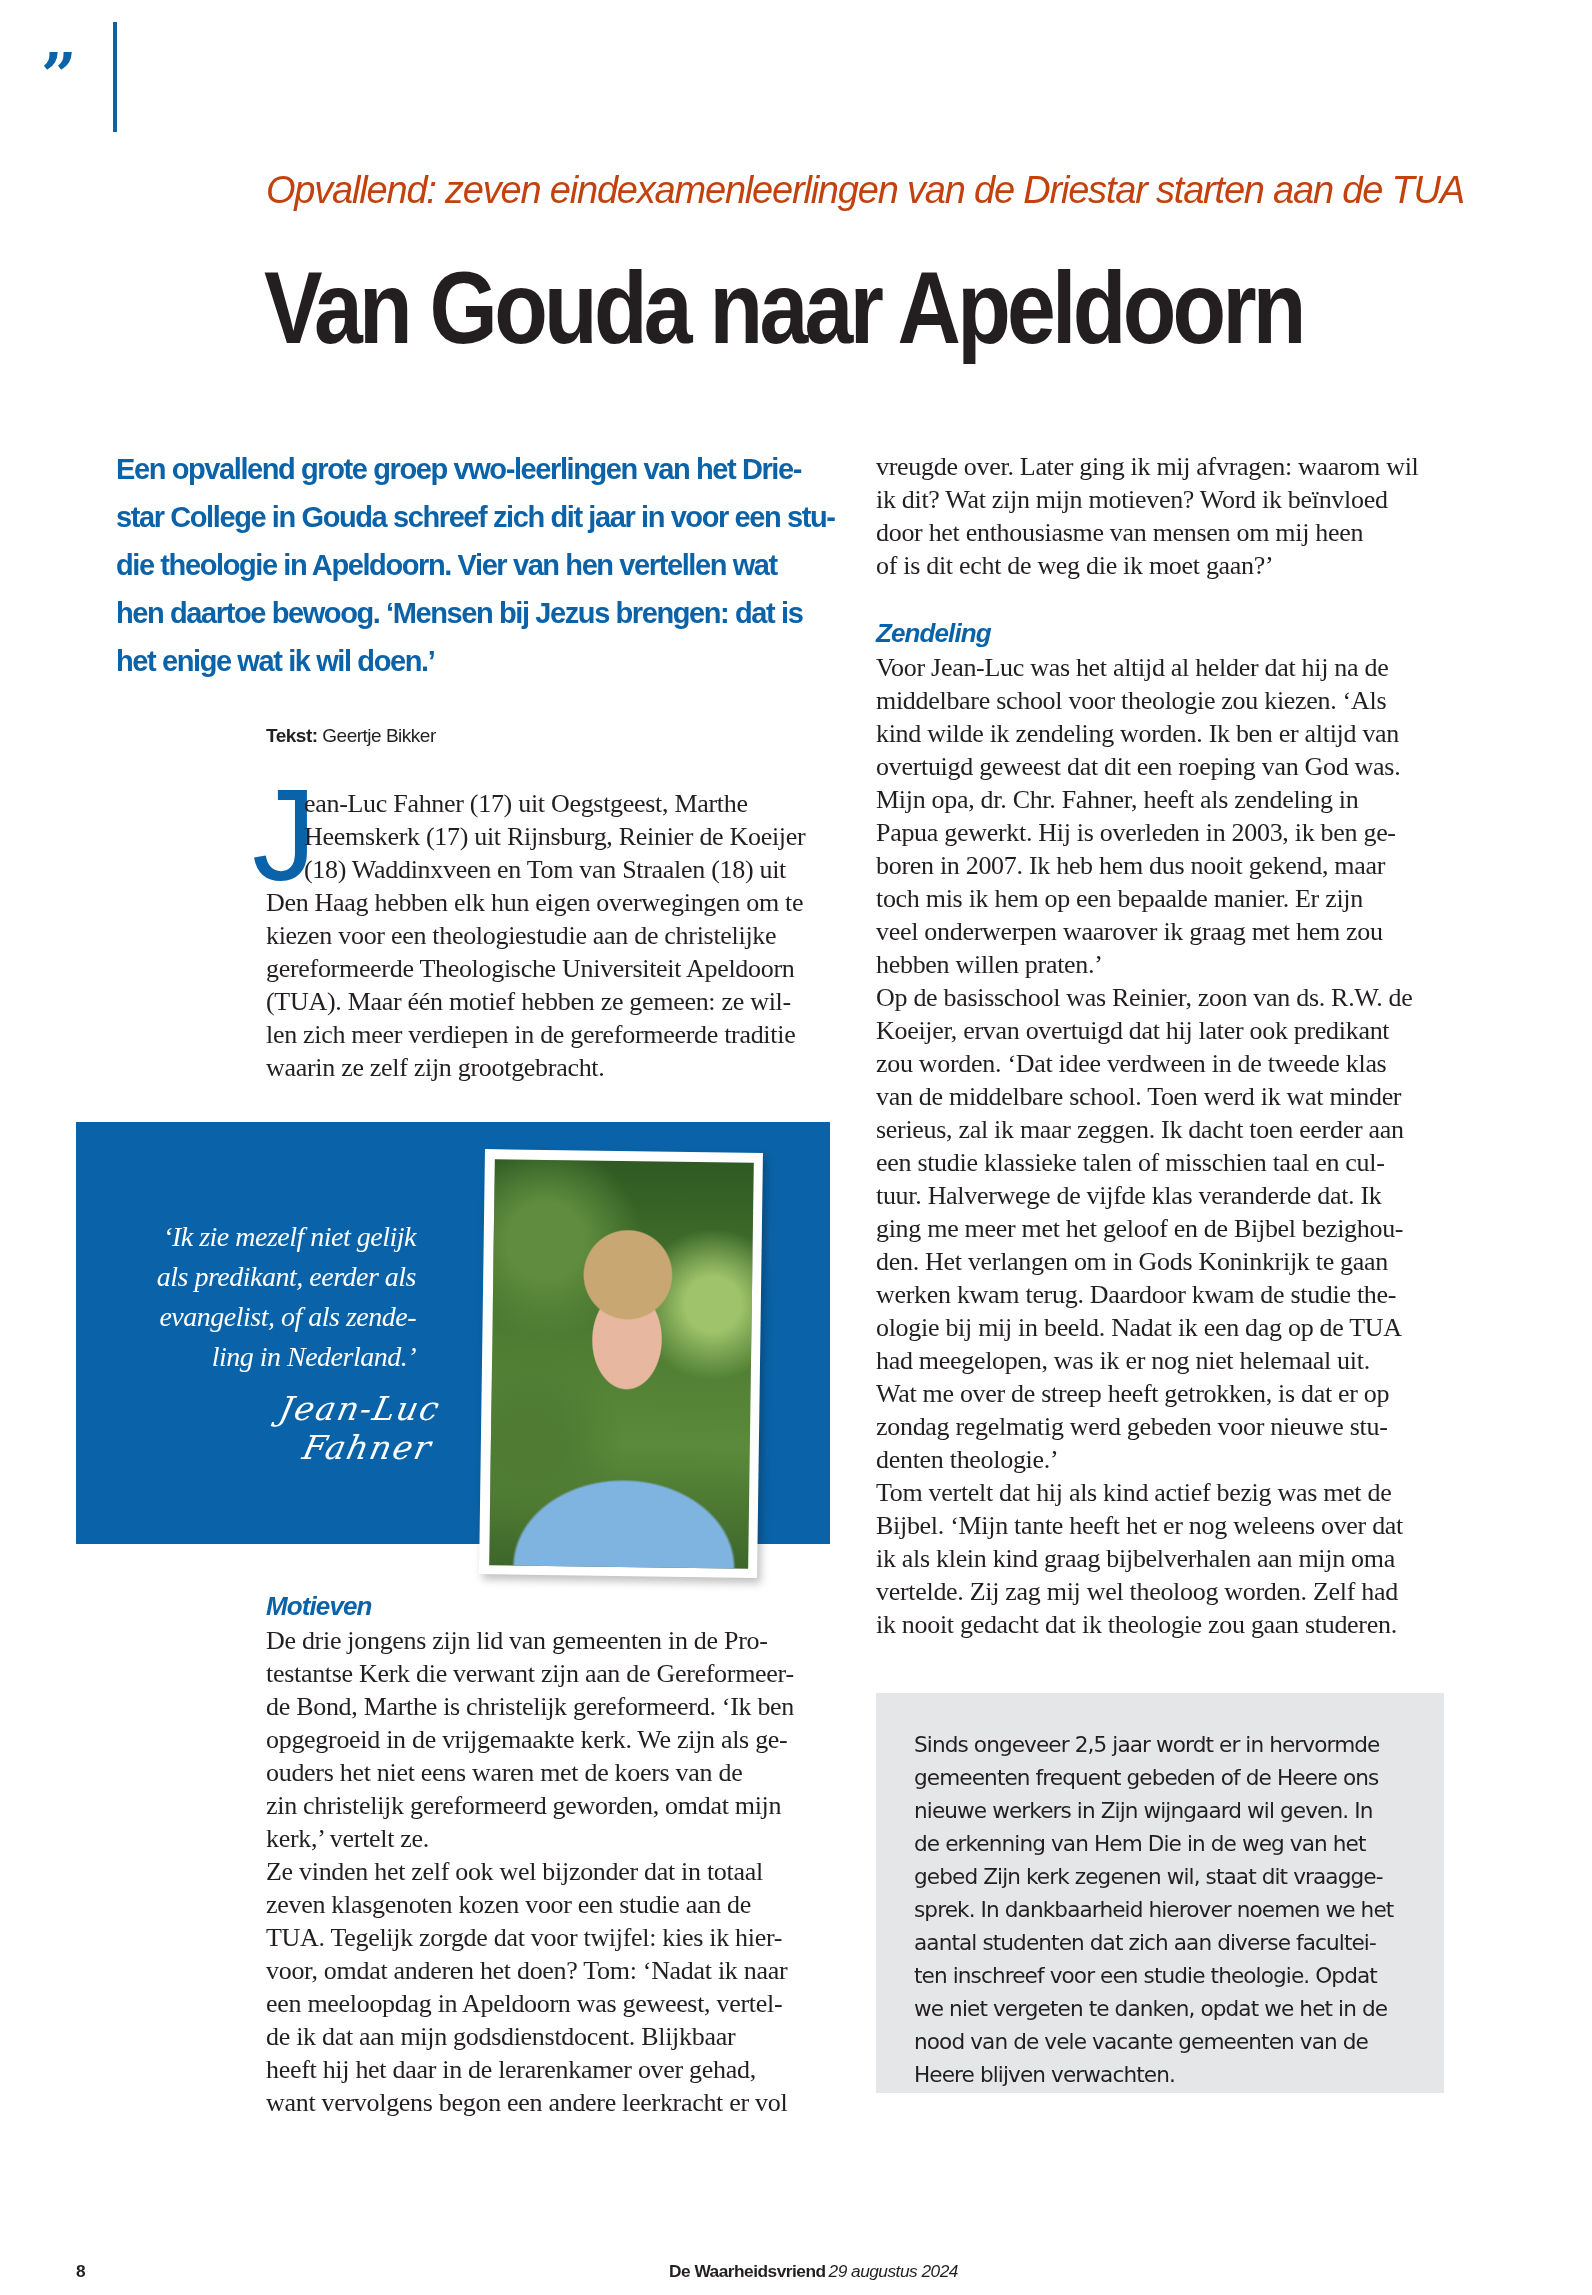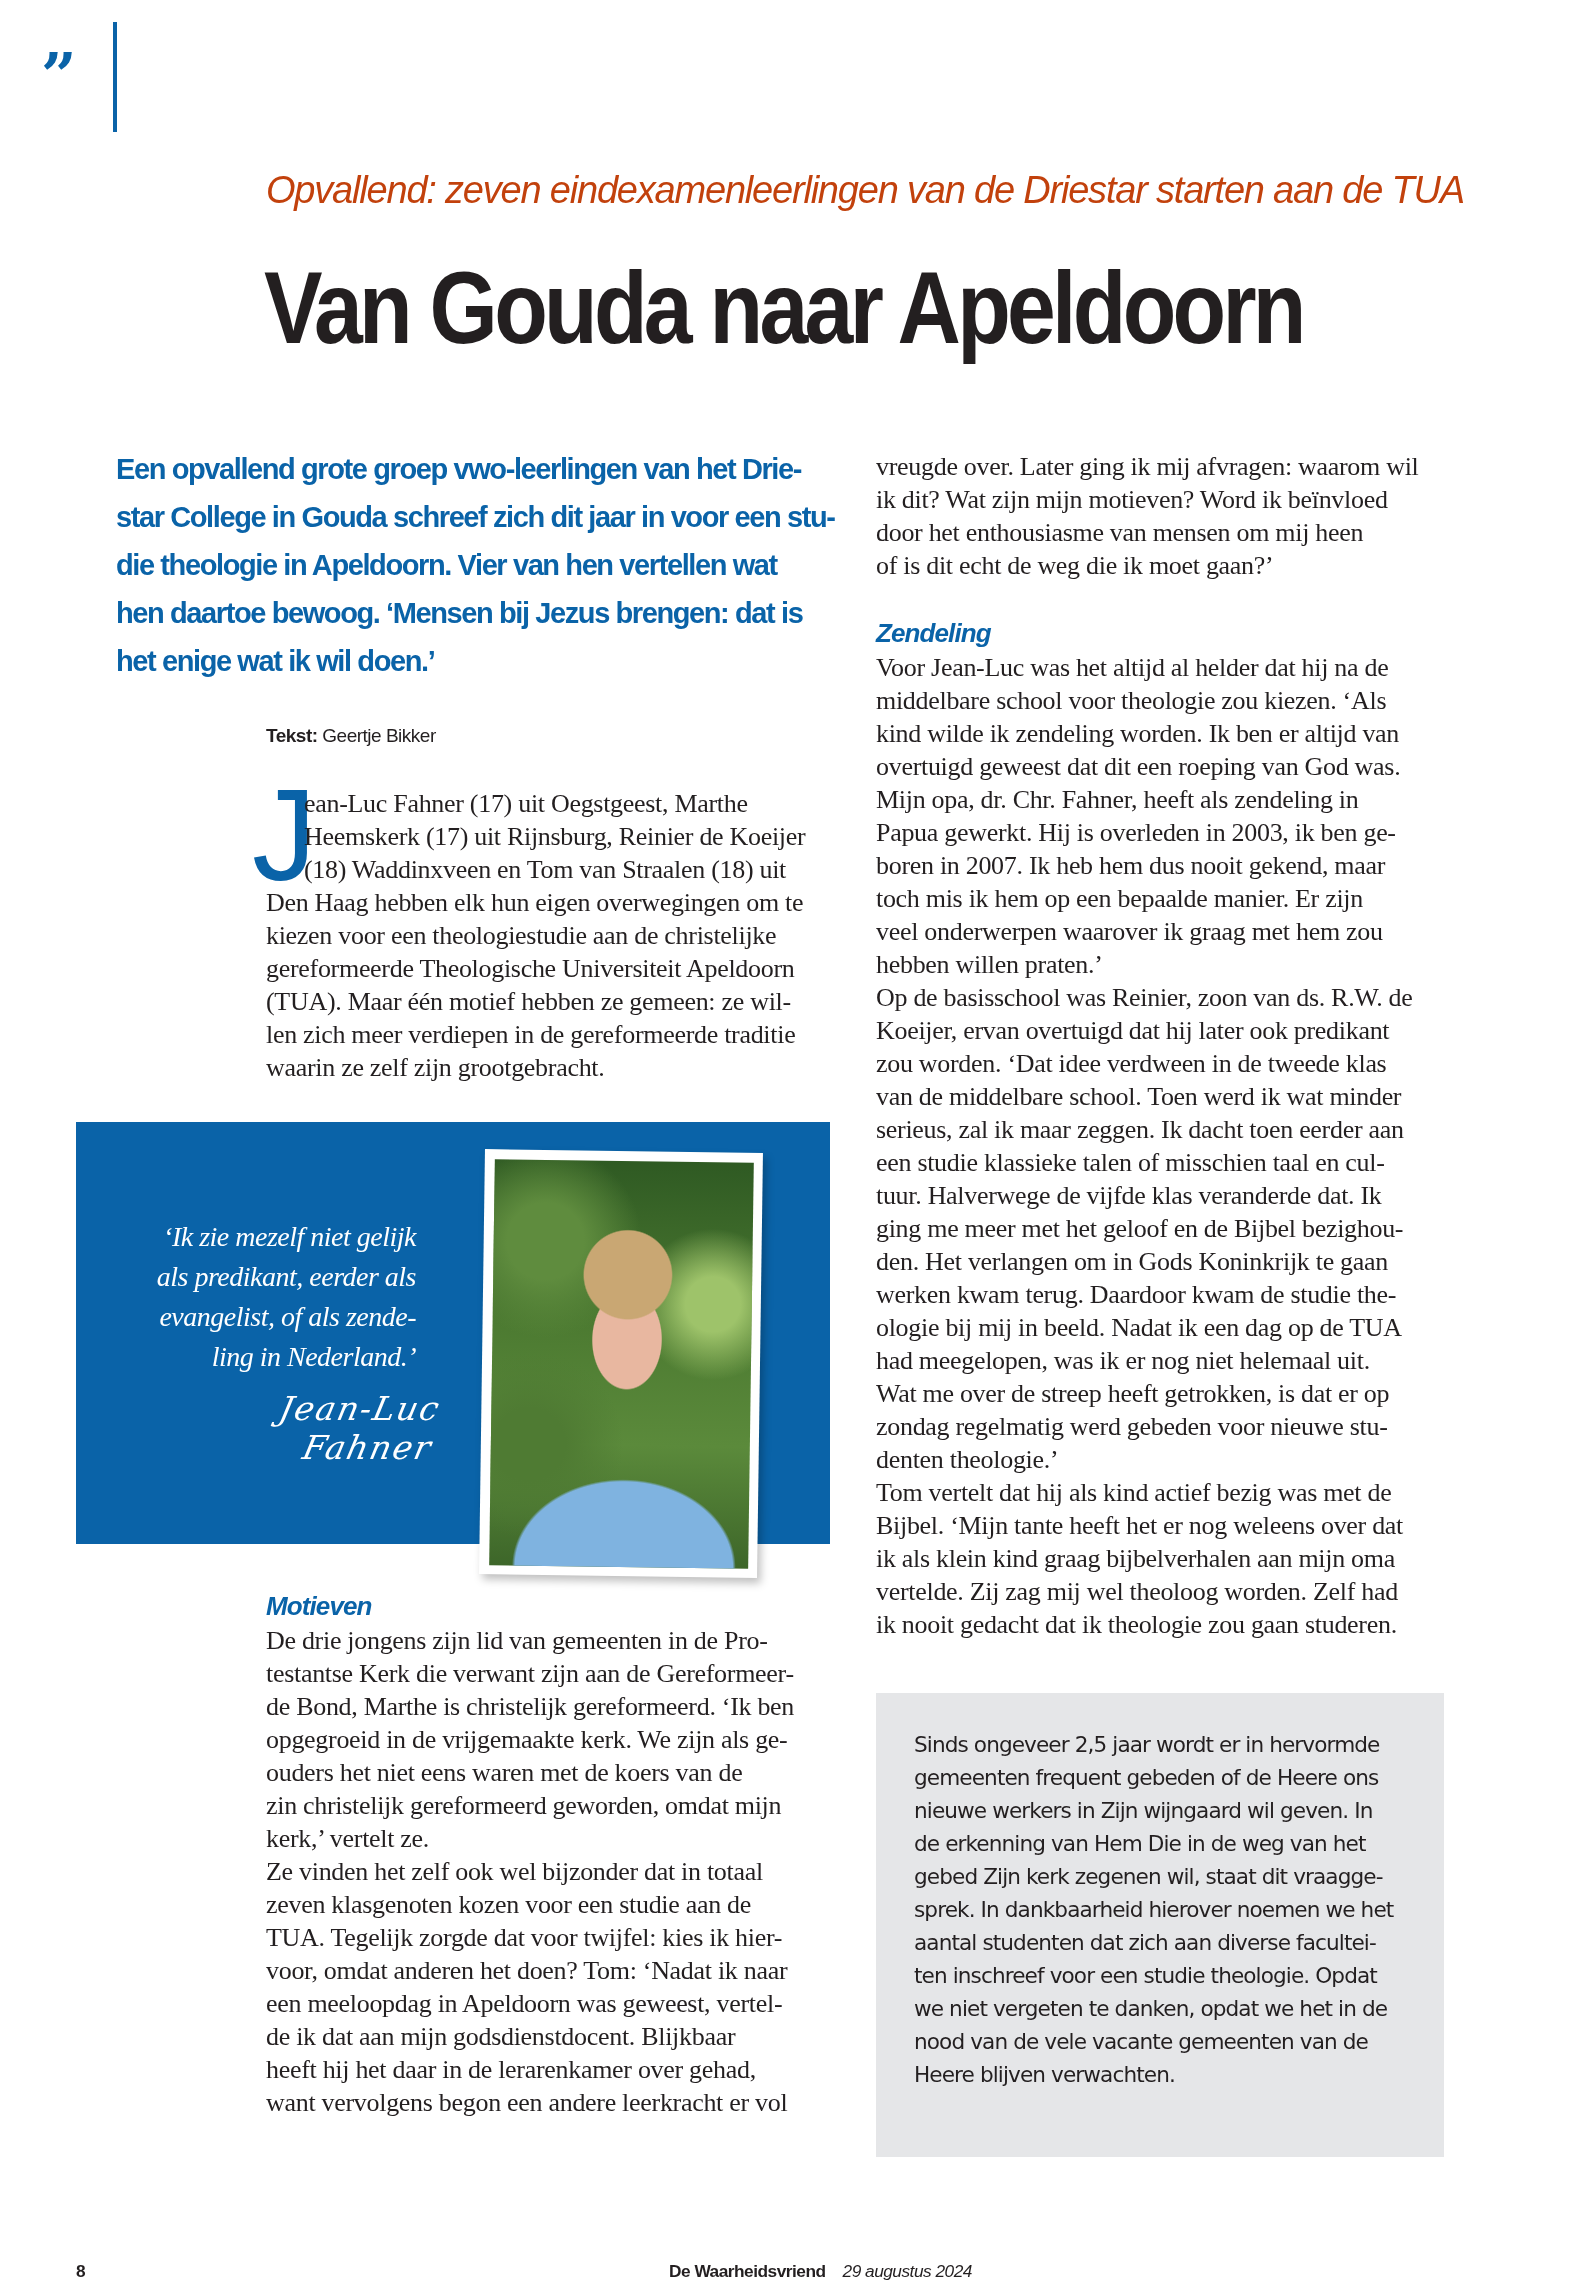--- a/index.html
+++ b/index.html
@@ -43,28 +43,28 @@
 
   .h-sub { font-family: "Liberation Sans", sans-serif; font-weight: bold; font-style: italic; font-size: 26px; color: #0a63a8; letter-spacing: -0.9px; line-height: 33px; }
 
   .motieven-head { left: 266px; top: 1590px; }
   .motieven { left: 266px; top: 1624px; width: 587px; }
 
   .right-col-1 { left: 876px; top: 450px; width: 587px; }
   .zendeling-head { left: 876px; top: 617px; }
   .right-col-2 { left: 876px; top: 651px; width: 587px; }
 
-  .graybox { left: 876px; top: 1693px; width: 568px; height: 464px; background: #e5e6e8; }
+  .graybox { left: 876px; top: 1693px; width: 568px; height: 400px; background: #e5e6e8; }
   .graybox-text { position: absolute; left: 38px; top: 35px; width: 518px; font-family: "DejaVu Sans", sans-serif; font-size: 21.6px; line-height: 33px; color: #231f20; letter-spacing: -0.9px; }
   .graybox-text span { display: block; white-space: nowrap; }
 
   .page-num { left: 76px; top: 2261px; font-family: "Liberation Sans", sans-serif; font-weight: bold; font-size: 17.3px; color: #231f20; }
   .footer-pub { left: 669px; top: 2261px; font-family: "Liberation Sans", sans-serif; font-size: 17.3px; color: #231f20; white-space: nowrap; letter-spacing: -0.5px; }
   .footer-pub b { font-weight: bold; }
-  .footer-pub i { font-style: italic; margin-left: 17px; }
+  .footer-pub i { font-style: italic; margin-left: 3px; }
 </style>
 </head>
 <body>
 
 <div class="abs quote-mark">”</div>
 <div class="abs vline"></div>
 
 <div class="abs kicker">Opvallend: zeven eindexamenleerlingen van de Driestar starten aan de TUA</div>
 <h1 class="abs headline" style="margin:0;">Van Gouda naar Apeldoorn</h1>
 

